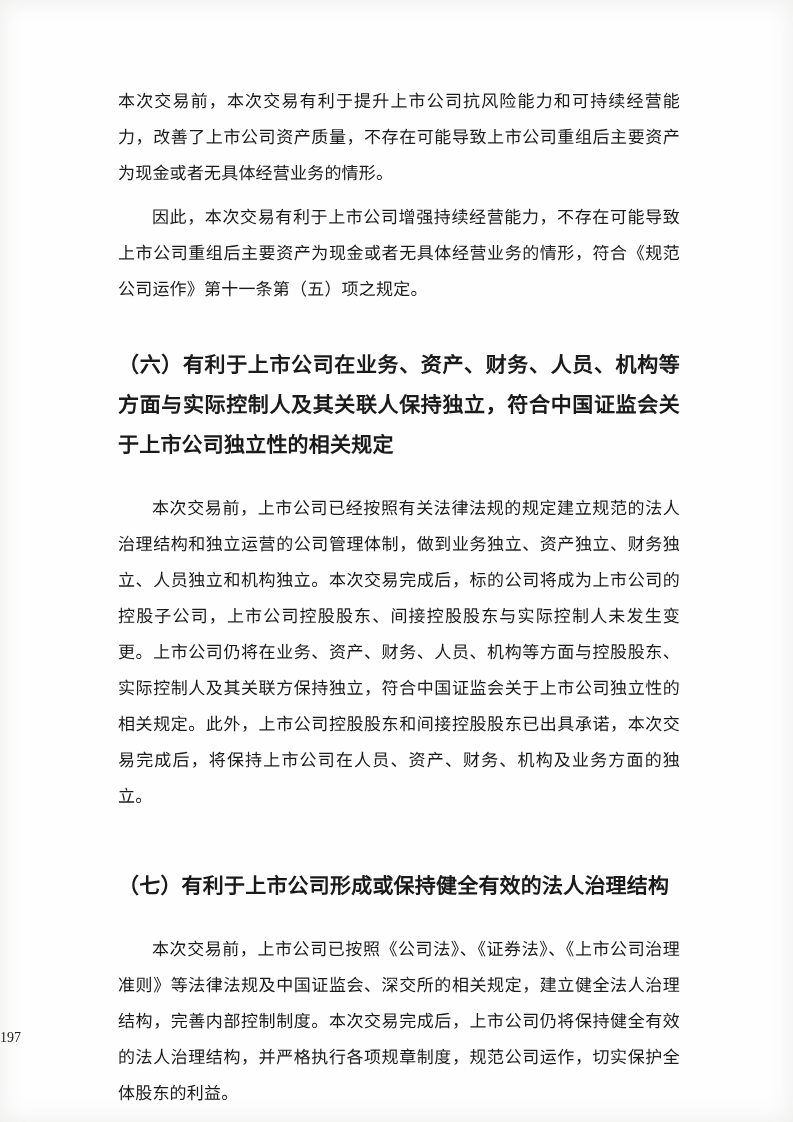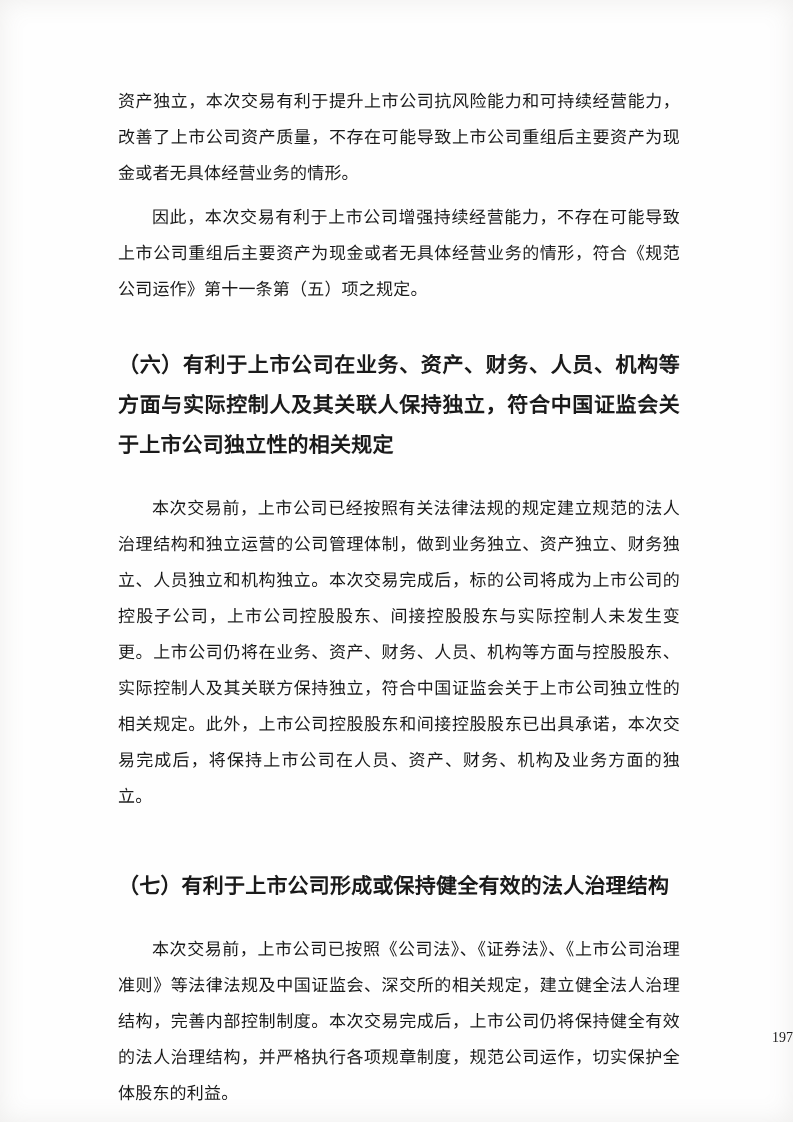--- a/index.html
+++ b/index.html
@@ -54,33 +54,33 @@
     letter-spacing: 0.2px;
   }
   .gap-sm { height: 8px; }
   .gap-md { height: 14px; }
   .gap-lg { height: 20px; }
   .pagenum {
     position: absolute;
     left: 0;
     right: 0;
     top: 1030px;
-    text-align: right;
+    text-align: left;
     font-family: "Liberation Serif", "DejaVu Serif", serif;
     font-size: 14px;
     color: #1a1a1a;
   }
 </style>
 </head>
 <body>
 
 <div class="page">
   <div class="content">
 
-    <p class="para">资产独立，本次交易有利于提升上市公司抗风险能力和可持续经营能力，改善了上市公司资产质量，不存在可能导致上市公司重组后主要资产为现金或者无具体经营业务的情形。</p>
+    <p class="para">本次交易前，本次交易有利于提升上市公司抗风险能力和可持续经营能力，改善了上市公司资产质量，不存在可能导致上市公司重组后主要资产为现金或者无具体经营业务的情形。</p>
     <div class="gap-sm"></div>
 
     <p class="para indent">因此，本次交易有利于上市公司增强持续经营能力，不存在可能导致上市公司重组后主要资产为现金或者无具体经营业务的情形，符合《规范公司运作》第十一条第（五）项之规定。</p>
     <div class="gap-lg"></div>
 
     <h2 class="heading">（六）有利于上市公司在业务、资产、财务、人员、机构等方面与实际控制人及其关联人保持独立，符合中国证监会关于上市公司独立性的相关规定</h2>
     <div class="gap-sm"></div>
 
     <p class="para indent">本次交易前，上市公司已经按照有关法律法规的规定建立规范的法人治理结构和独立运营的公司管理体制，做到业务独立、资产独立、财务独立、人员独立和机构独立。本次交易完成后，标的公司将成为上市公司的控股子公司，上市公司控股股东、间接控股股东与实际控制人未发生变更。上市公司仍将在业务、资产、财务、人员、机构等方面与控股股东、实际控制人及其关联方保持独立，符合中国证监会关于上市公司独立性的相关规定。此外，上市公司控股股东和间接控股股东已出具承诺，本次交易完成后，将保持上市公司在人员、资产、财务、机构及业务方面的独立。</p>
     <div class="gap-md"></div>

